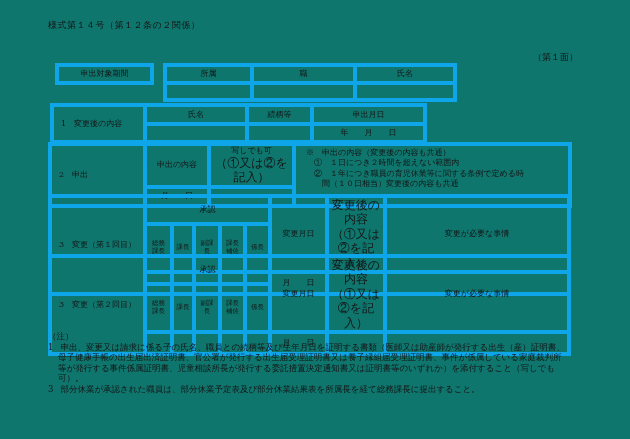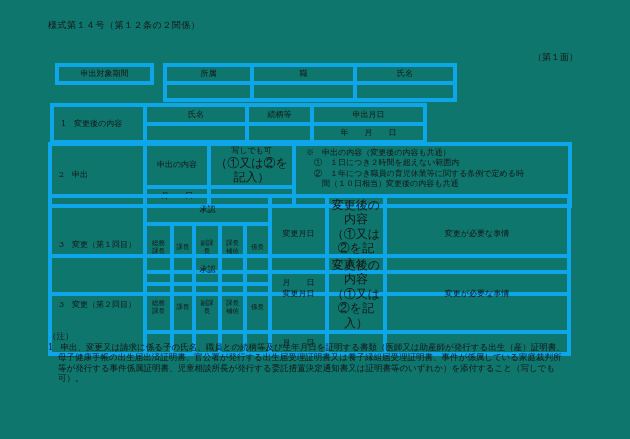--- a/index.html
+++ b/index.html
@@ -227,15 +227,18 @@
     </tr>
   </tbody>
     </table>
 
 
   <div class="notes-label">（注）</div>
   <div class="notes">
     <p class="note-item">
       <span class="note-no">1</span><span>申出、変更又は請求に係る子の氏名、職員との続柄等及び生年月日を証明する書類（医師又は助産師が発行する出生（産）証明書、母子健康手帳の出生届出済証明書、官公署が発行する出生届受理証明書又は養子縁組届受理証明書、事件が係属している家庭裁判所等が発行する事件係属証明書、児童相談所長が発行する委託措置決定通知書又は証明書等のいずれか）を添付すること（写しでも可）。</span>
     </p>
+    <p class="note-item">
+      <span class="note-no">3</span><span>部分休業が承認された職員は、部分休業予定表及び部分休業結果表を所属長を経て総務課長に提出すること。</span>
+    </p>
   </div>
 
 </div>
 
 </body></html>

